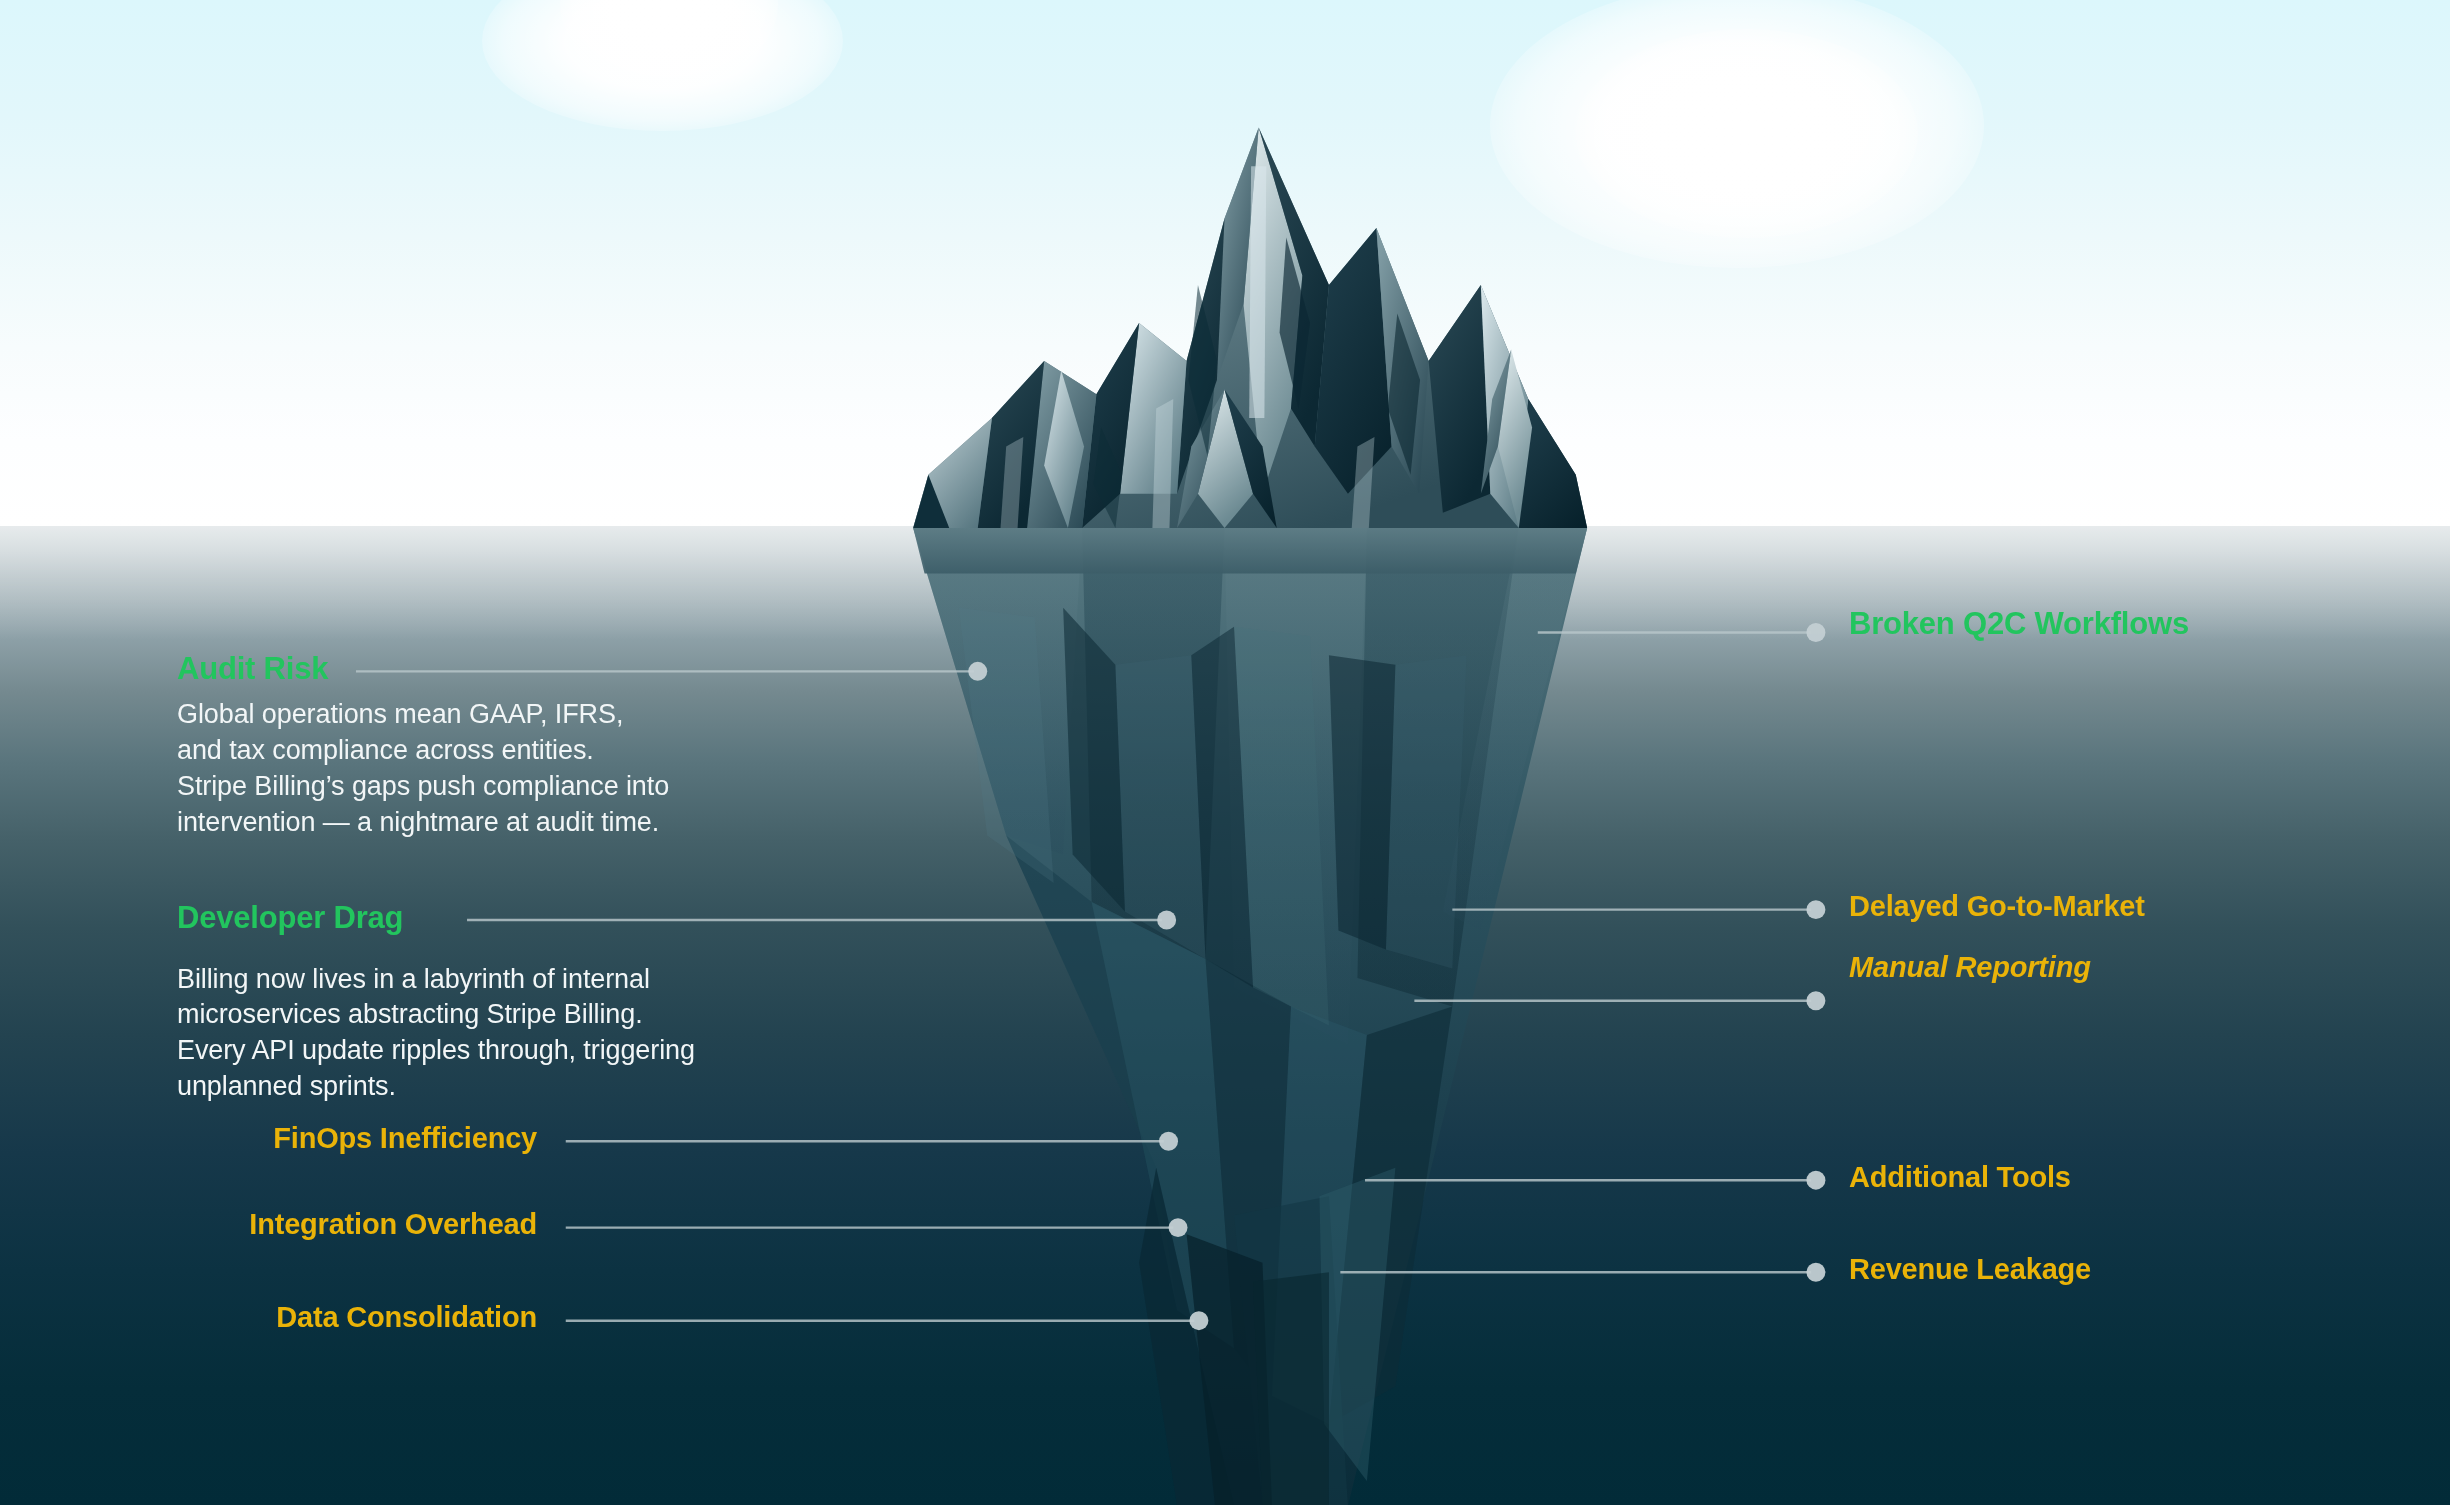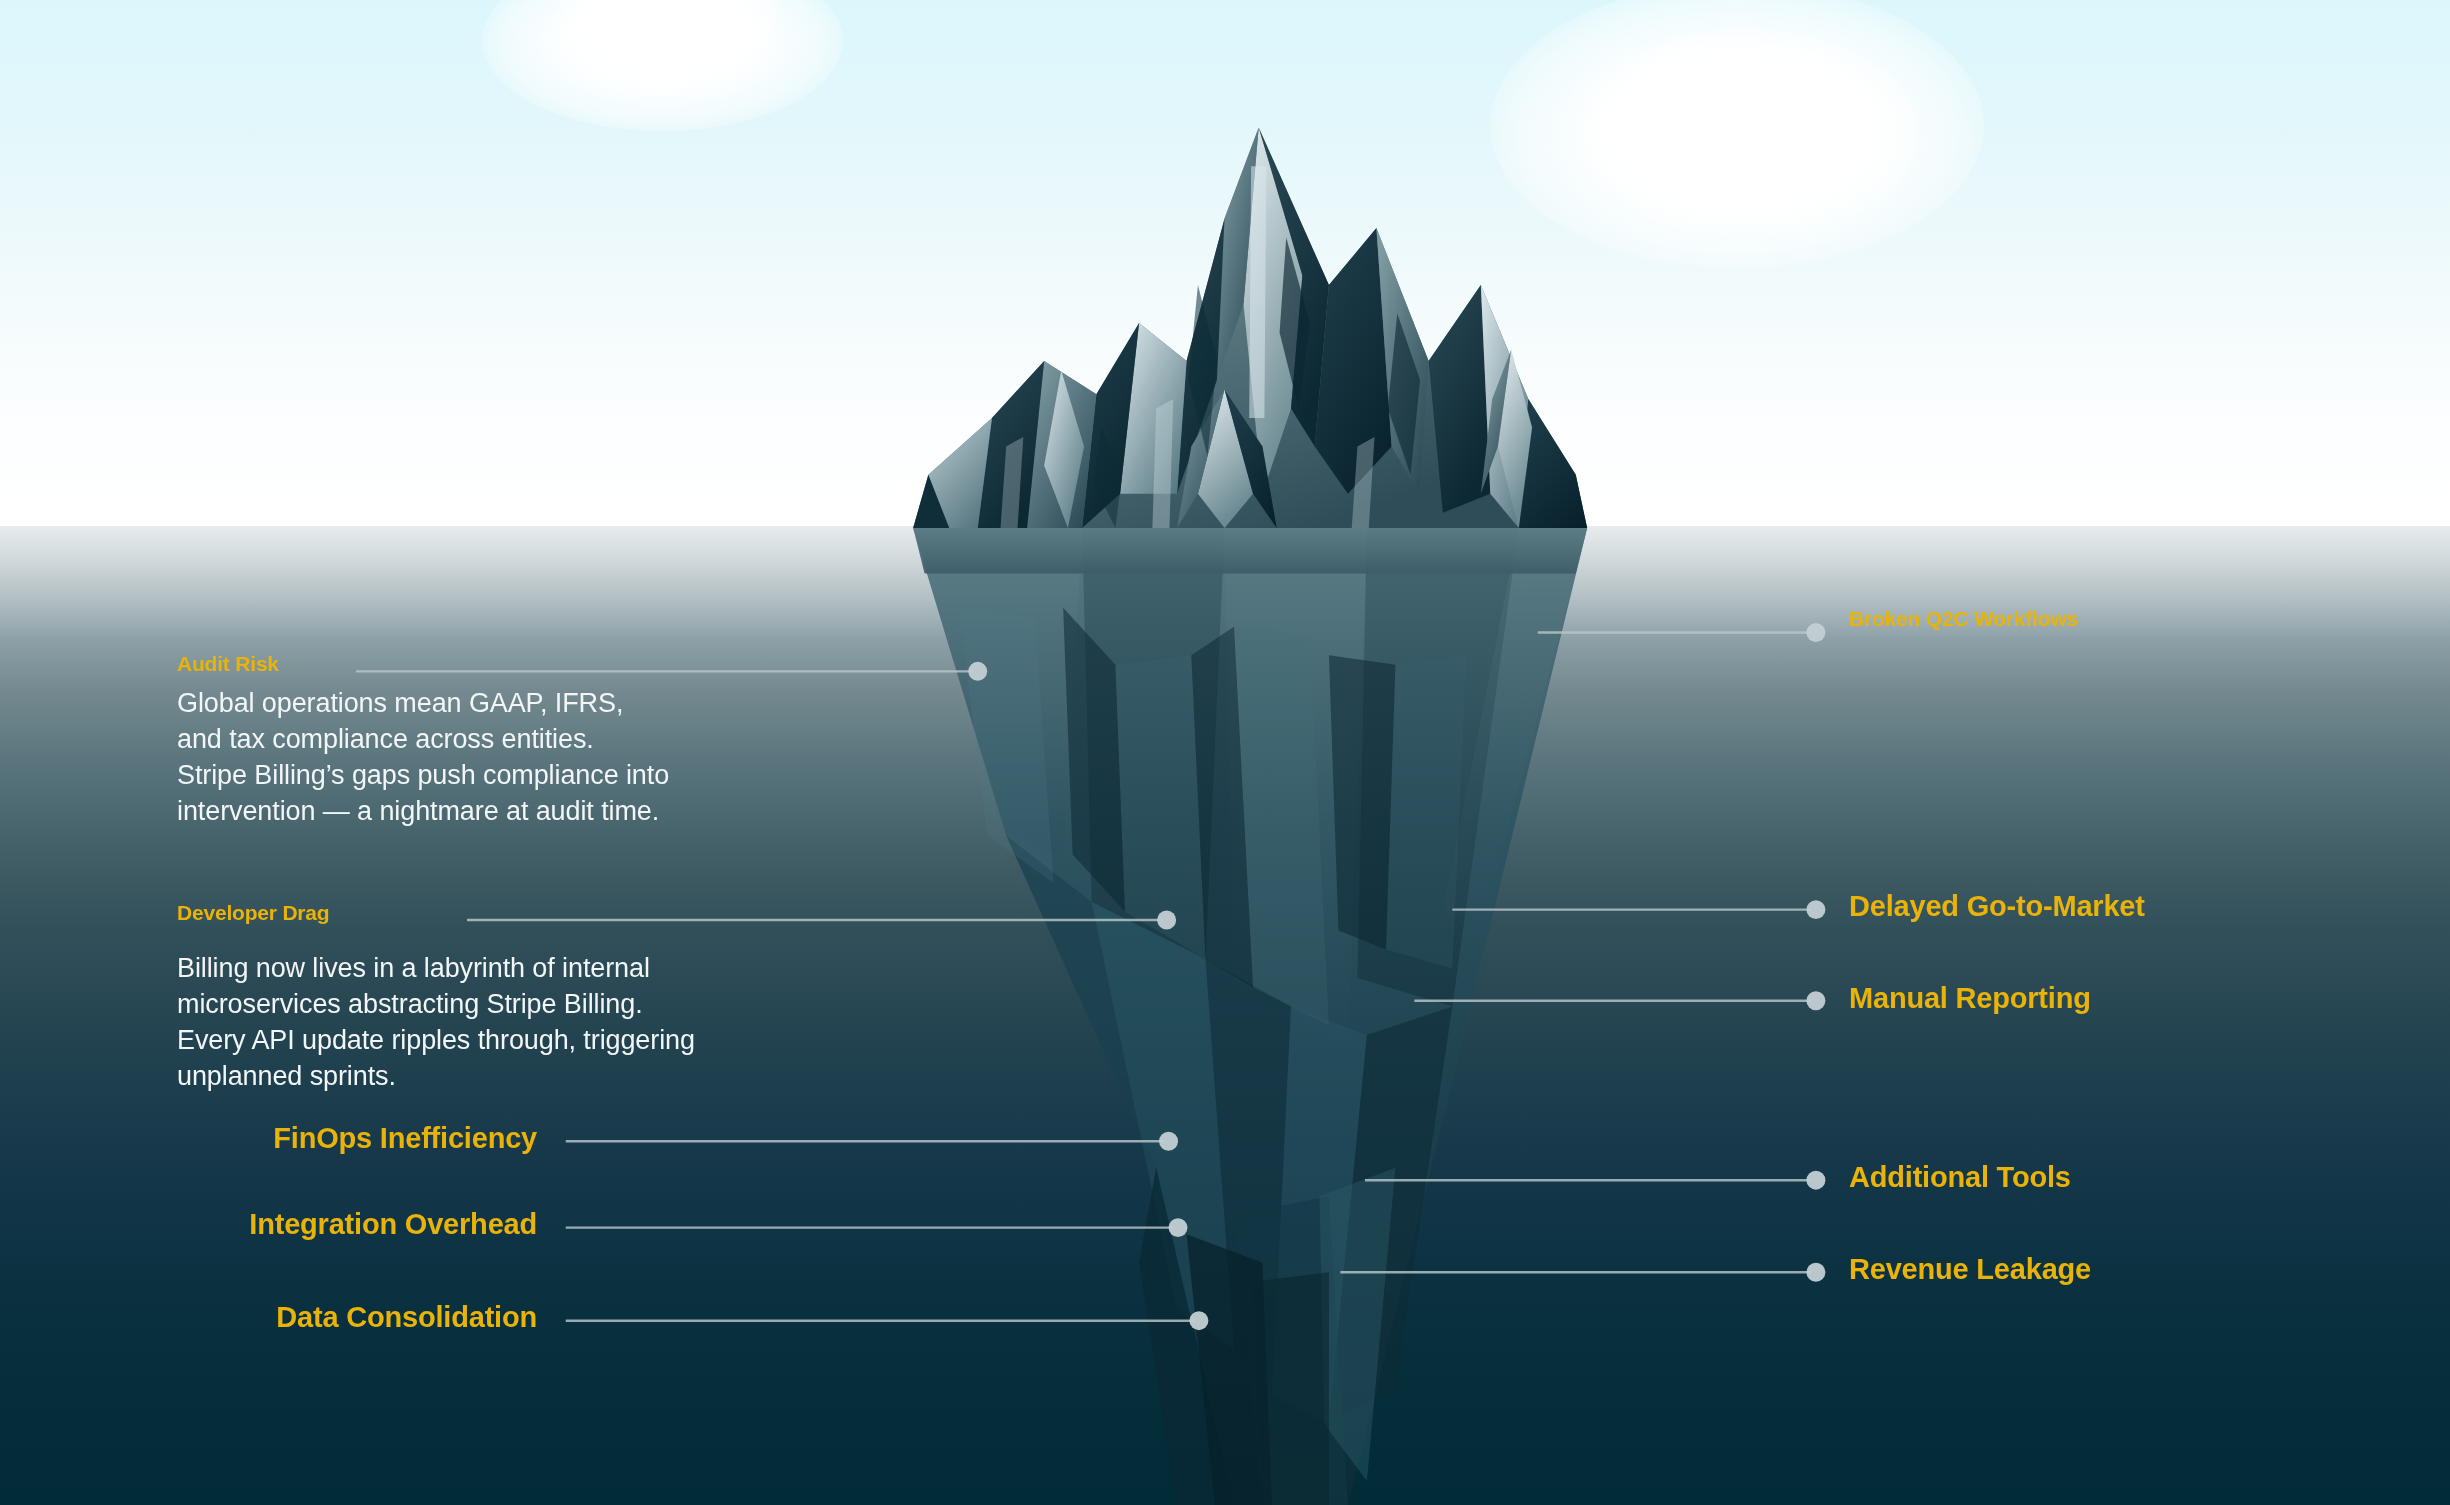--- a/index.html
+++ b/index.html
@@ -81,23 +81,23 @@
     width:2450px; height:1506px;
     pointer-events:none;
   }
   .lead-line { stroke:#b9c7cb; stroke-width:2.6; opacity:.82; }
   .lead-dot  { fill:#c3cfd3; opacity:.95; }
 
   
   .block { position:absolute; }
 
   .blk-title {
-    font-size:21px;
+    font-size:31px;
     font-weight:bold;
-    color:#eab308;
+    color:#22c55e;
     letter-spacing:-0.2px;
     white-space:nowrap;
     line-height:1.05;
   }
   .blk-body {
     font-size:27px;
     font-weight:400;
     color:#f2f6f7;
     line-height:1.33;
     letter-spacing:-0.1px;
@@ -121,21 +121,21 @@
   #lbl-finops   { left:62px;  top:1122px; width:475px; }
   #lbl-integr   { left:62px;  top:1208px; width:475px; }
   #lbl-dataconsol{ left:62px; top:1301px; width:475px; }
 
   
   #blk-q2c { left:1849px; top:608px; width:532px; }
   #blk-q2c .blk-body { margin-top:11.4px; }
 
   .mini-right { text-align:left; }
   #lbl-gtm      { left:1849px; top:890px;  width:532px; }
-  #lbl-manualrep{ left:1849px; top:982px; width:532px; }
+  #lbl-manualrep{ left:1849px; top:951px; width:532px;font-style:italic; }
   #lbl-addtools { left:1849px; top:1161px; width:532px; }
   #lbl-revleak  { left:1849px; top:1253px; width:532px; }
 </style>
 </head>
 <body>
 
 <div id="stage">
 
   <div id="sky">
     <div class="cloud" id="cloud-left"></div>

